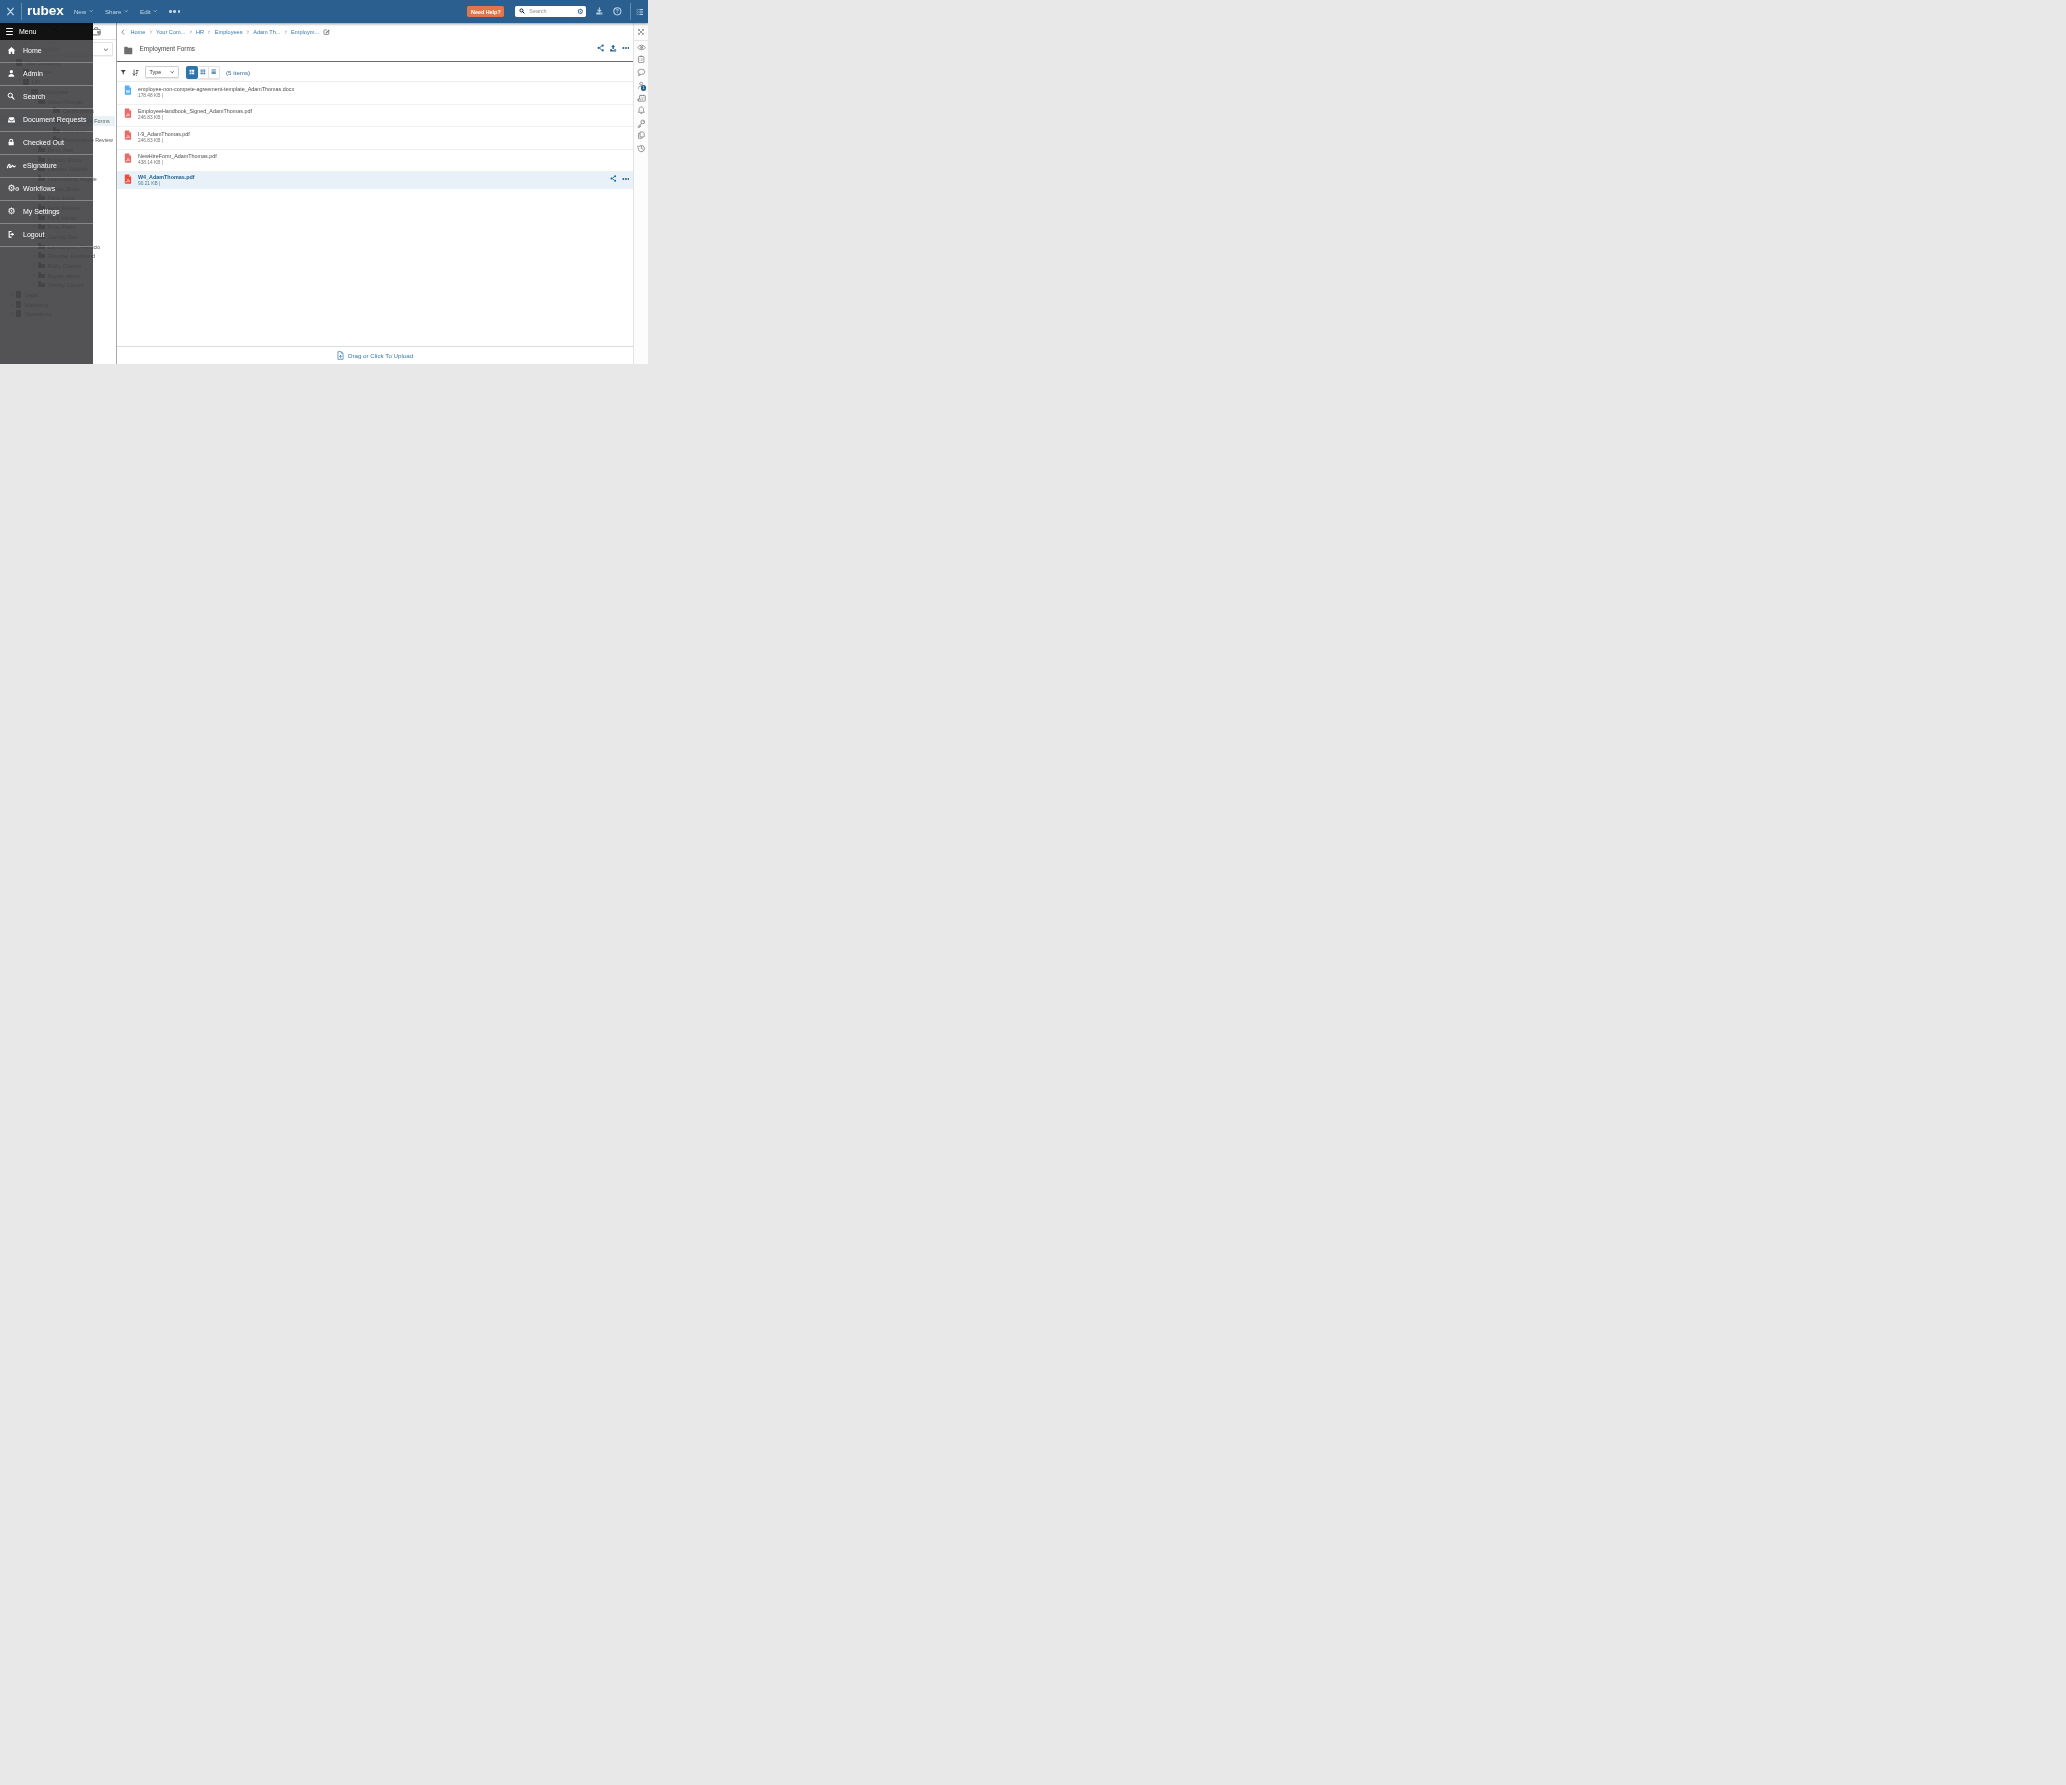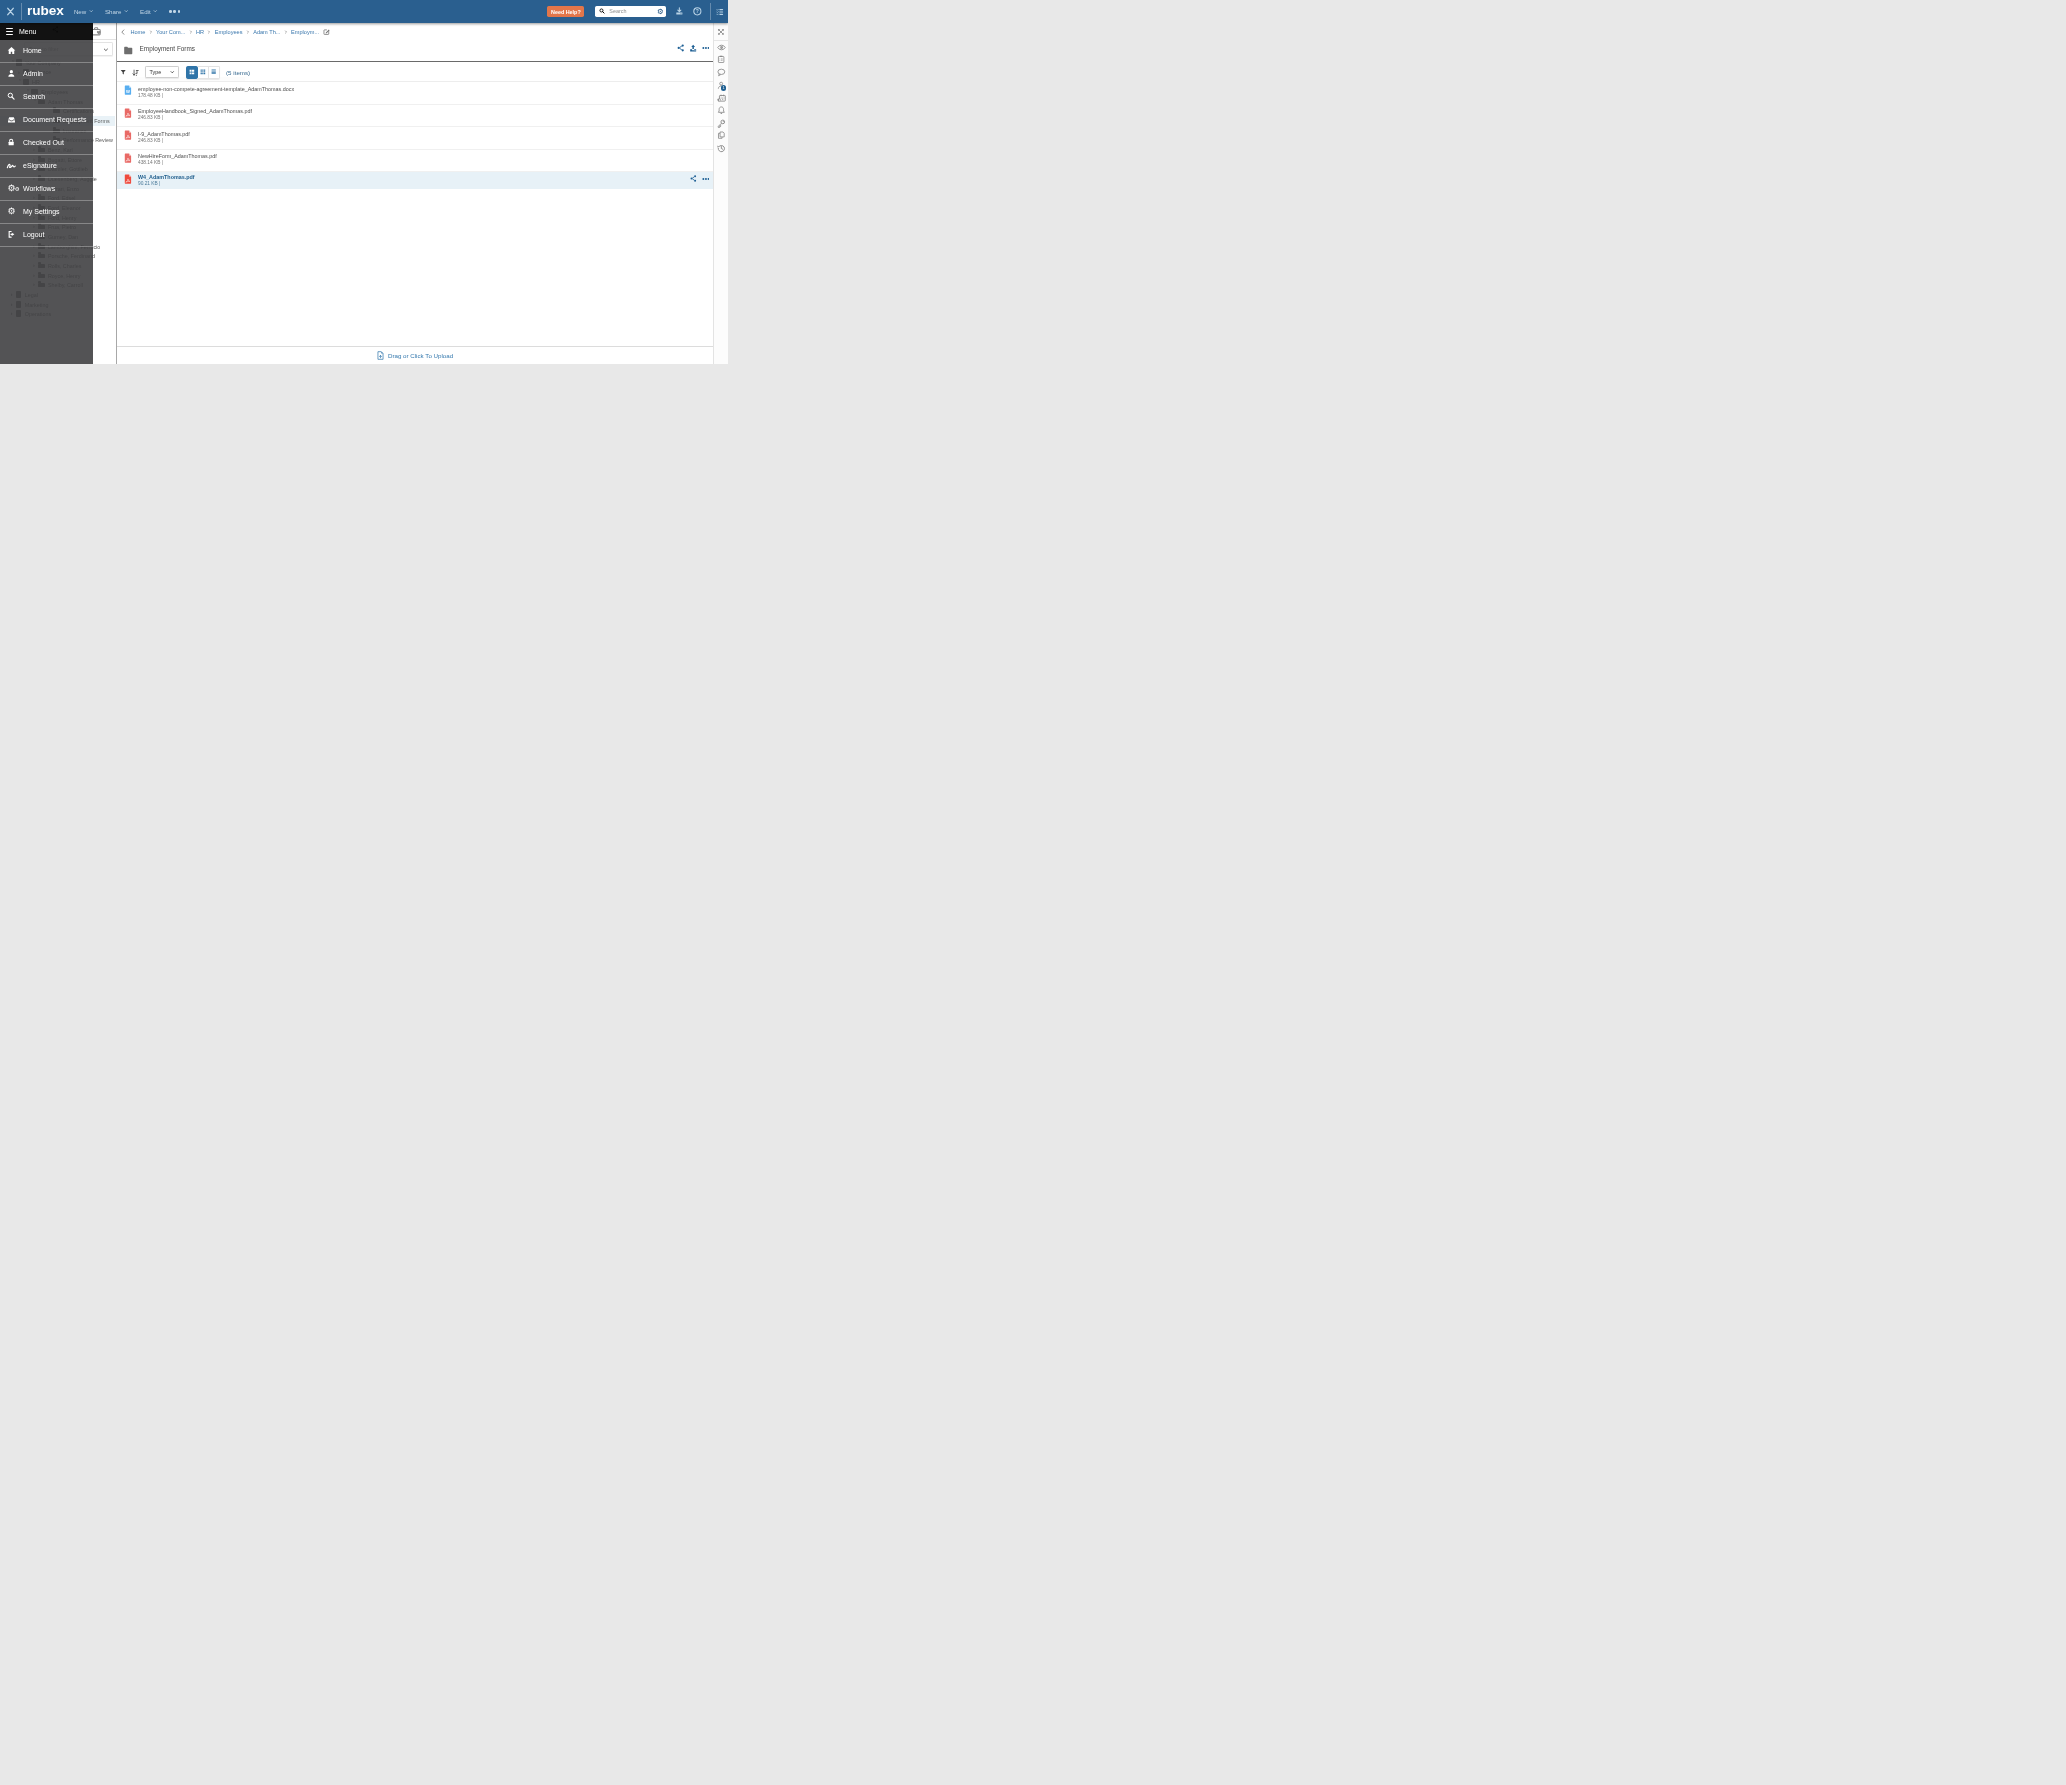--- a/index.html
+++ b/index.html
@@ -1,16 +1,16 @@
 <!DOCTYPE html>
 <html style="font-size:6.6px"><head>
 <meta charset="utf-8">
 <style>
   html,body{margin:0;padding:0;background:#e8e8e8;font-family:"Liberation Sans",sans-serif;}
-  #app{position:relative;width:728px;height:364px;background:#3b82f6;overflow:hidden;}
+  #app{position:relative;width:648px;height:364px;background:#3b82f6;overflow:hidden;}
   .svgi{display:block;}
 
   
   #navbar{position:absolute;left:0;top:0;right:0;height:23px;background:#2a5f8f;display:flex;align-items:center;z-index:30;box-shadow:0 0.8px 2.5px rgba(0,0,0,.4);}
   .nv-close{width:20.7px;height:23px;display:flex;align-items:center;justify-content:center;color:#b9d3e6;cursor:pointer;}
   .nv-vsep{width:0.4px;height:16.5px;background:rgba(255,255,255,.28);}
   .nv-logo{color:#fff;font-size:13.6px;font-weight:bold;letter-spacing:0;margin:0 10px 2.5px 5.8px;cursor:pointer;}
   .nv-menus{display:flex;align-items:center;gap:11.6px;color:#c2d6e6;font-size:6.2px;}
   .nv-mitem{display:flex;align-items:center;gap:2.5px;cursor:pointer;}
   .nv-dots{display:flex;gap:1.7px;margin-left:11.6px;cursor:pointer;}

